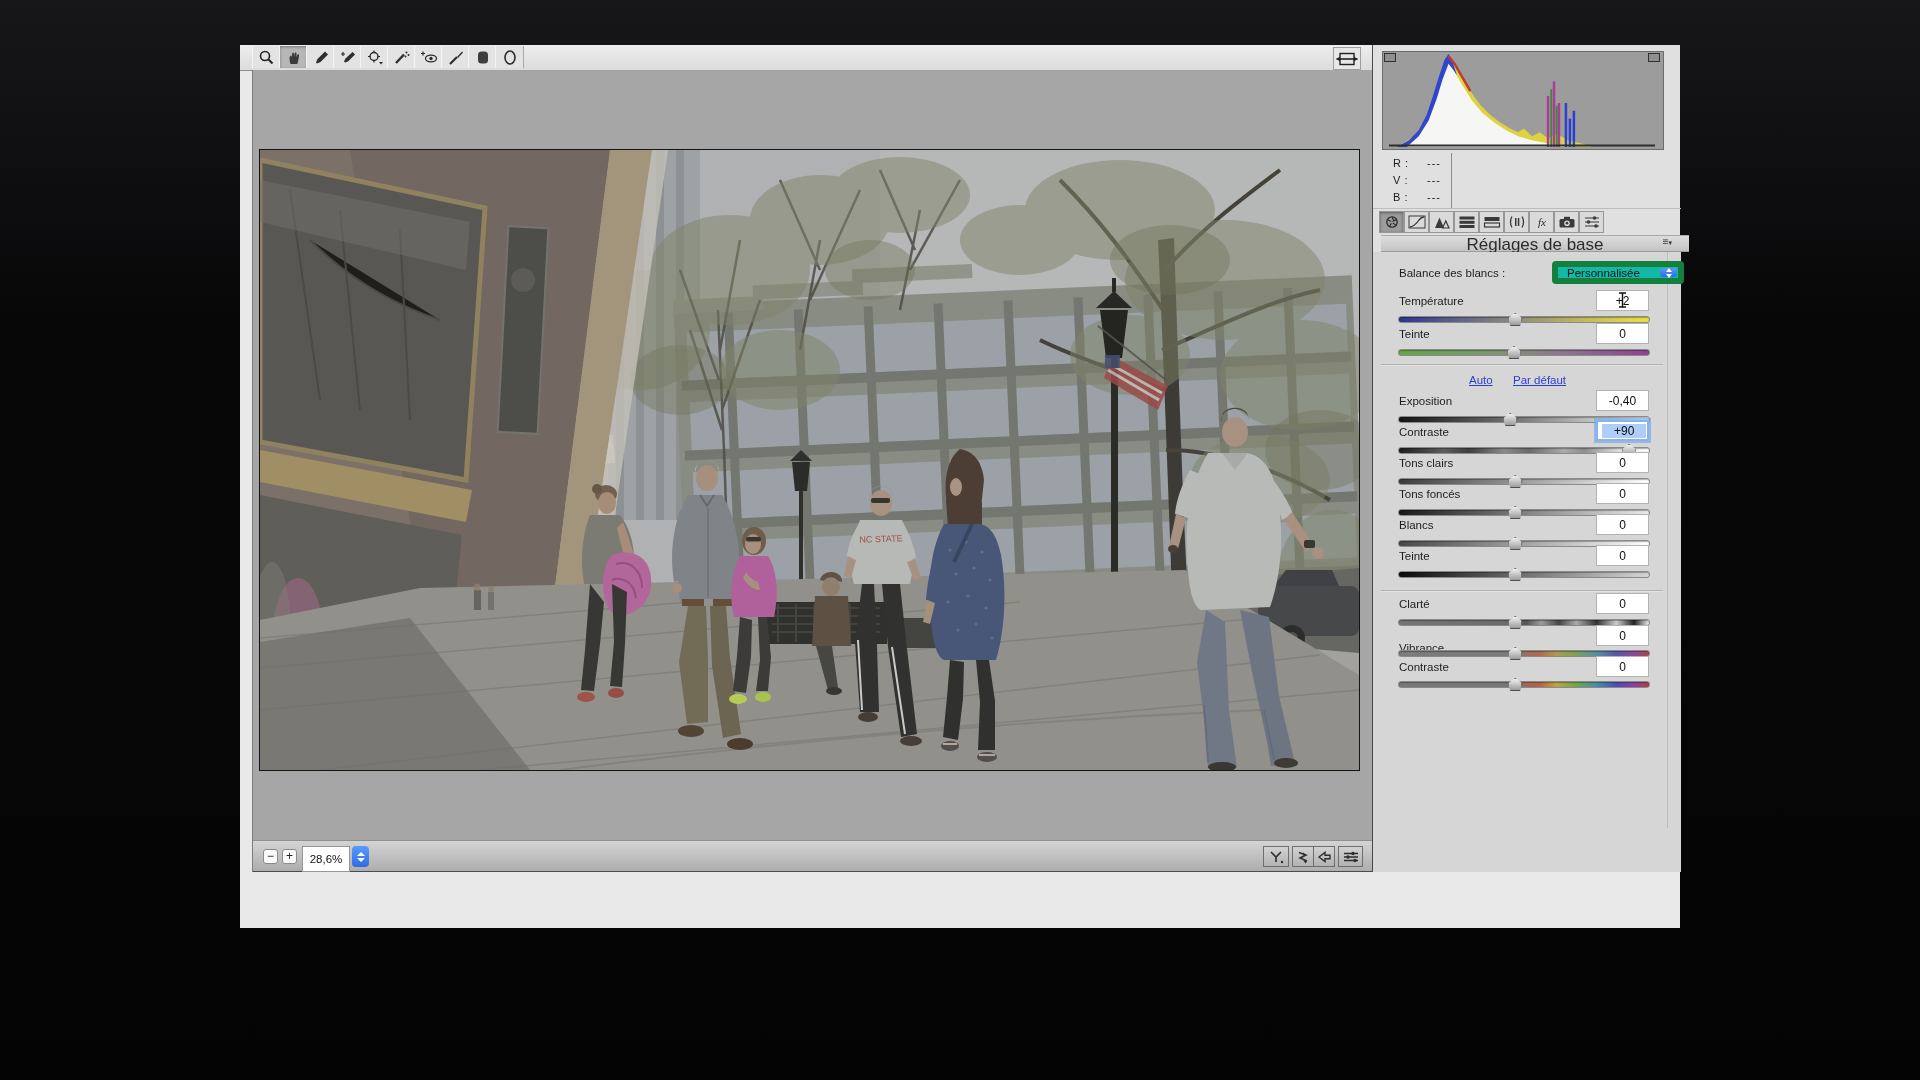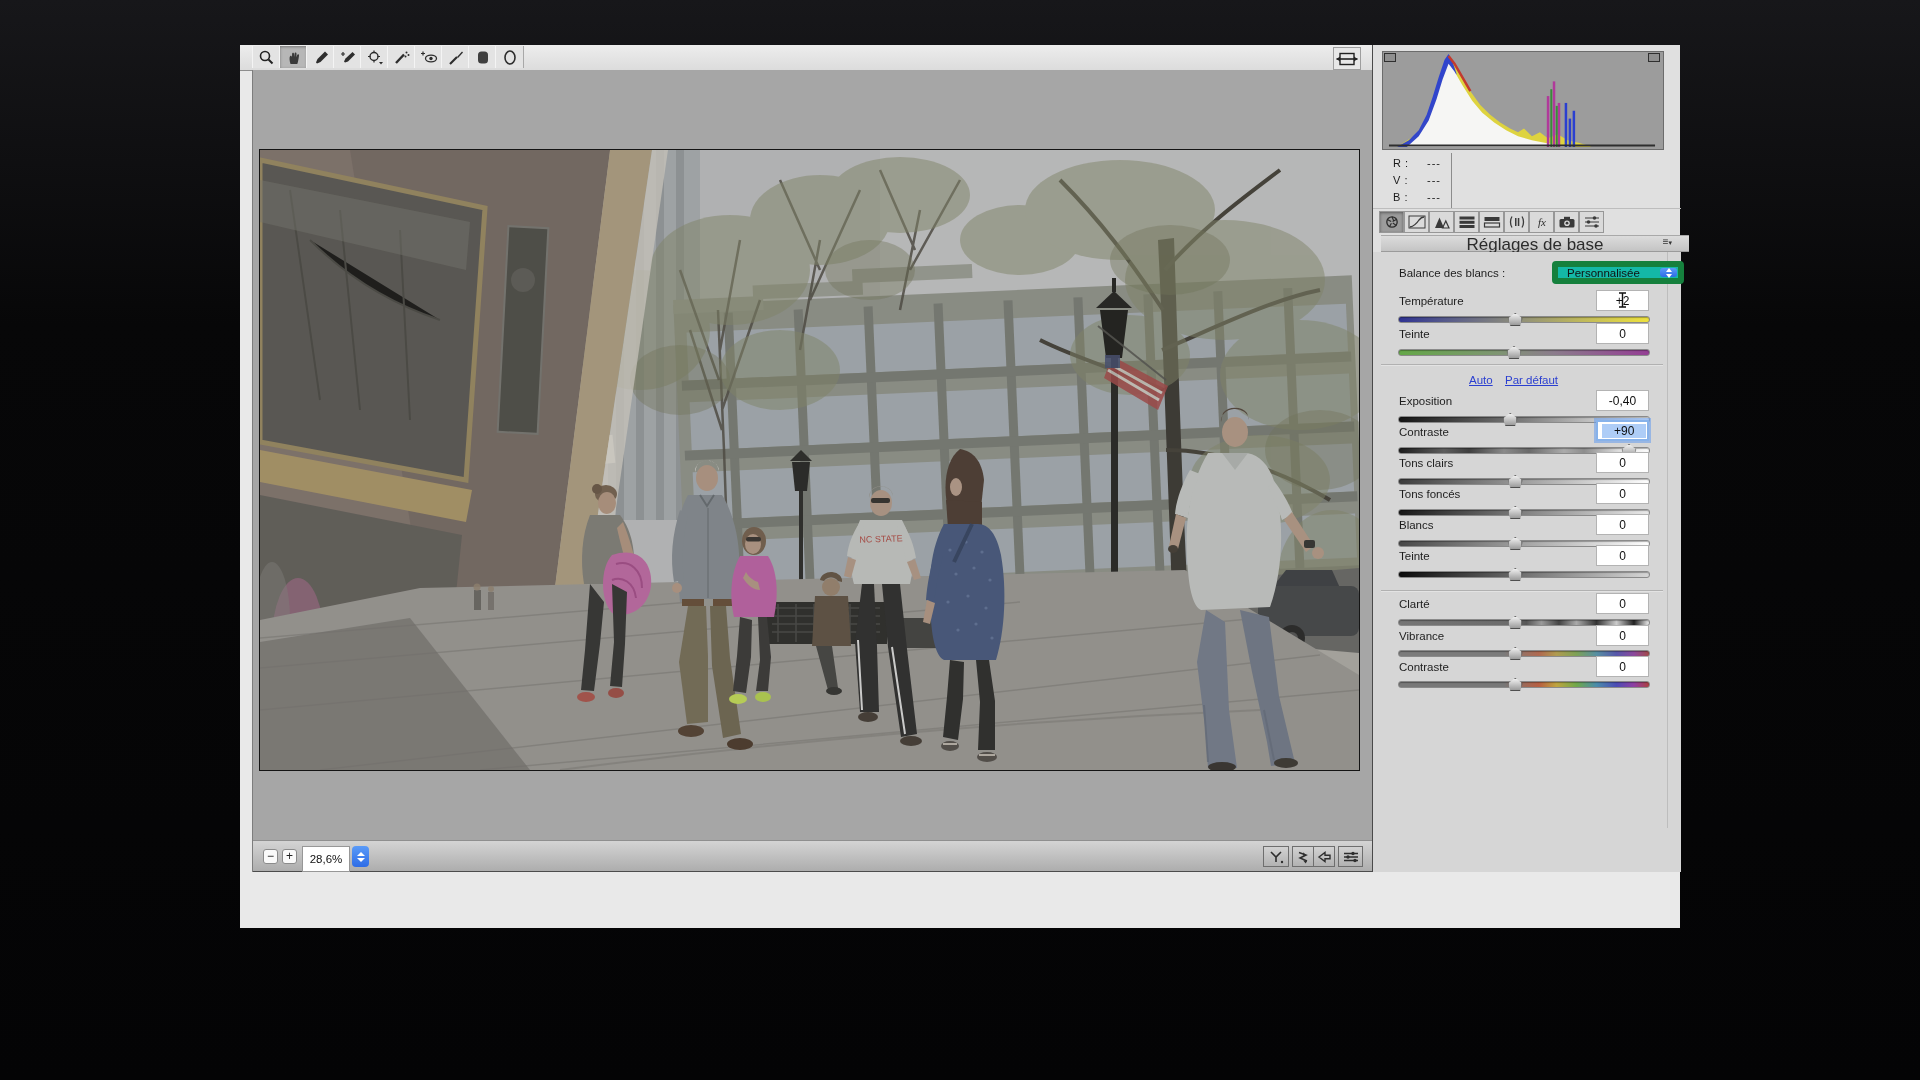--- a/index.html
+++ b/index.html
@@ -585,21 +585,21 @@
     <div class="plabel" style="top:283px">Teinte</div>
     <div class="vfield" style="top:278px">
           <span>0</span>
         </div>
     <div class="track t-tint" style="top:304px">
           <div class="thumb" style="left:46%"></div>
         </div>
 
     <div class="divline" style="top:319px"></div>
     <div class="link" style="left:96px;top:329px">Auto</div>
-    <div class="link" style="left:132px;top:329px">Par défaut</div>
+    <div class="link" style="left:140px;top:329px">Par défaut</div>
 
     <div class="plabel" style="top:350px">Exposition</div>
     <div class="vfield" style="top:345px">
           <span>-0,40</span>
         </div>
     <div class="track t-expo" style="top:371px">
           <div class="thumb" style="left:44.5%"></div>
         </div>
 
     <div class="plabel" style="top:381px">Contraste</div>
@@ -645,21 +645,21 @@
     <div class="divline" style="top:545px"></div>
 
     <div class="plabel" style="top:553px">Clarté</div>
     <div class="vfield" style="top:548px">
           <span>0</span>
         </div>
     <div class="track t-clar" style="top:574px">
           <div class="thumb" style="left:46.5%"></div>
         </div>
 
-    <div class="plabel" style="top:585px">Vibrance</div>
+    <div class="plabel" style="top:597px">Vibrance</div>
     <div class="vfield" style="top:580px">
           <span>0</span>
         </div>
     <div class="track t-vibr" style="top:605px">
           <div class="thumb" style="left:46.5%"></div>
         </div>
 
     <div class="plabel" style="top:616px">Contraste</div>
     <div class="vfield" style="top:611px">
           <span>0</span>

